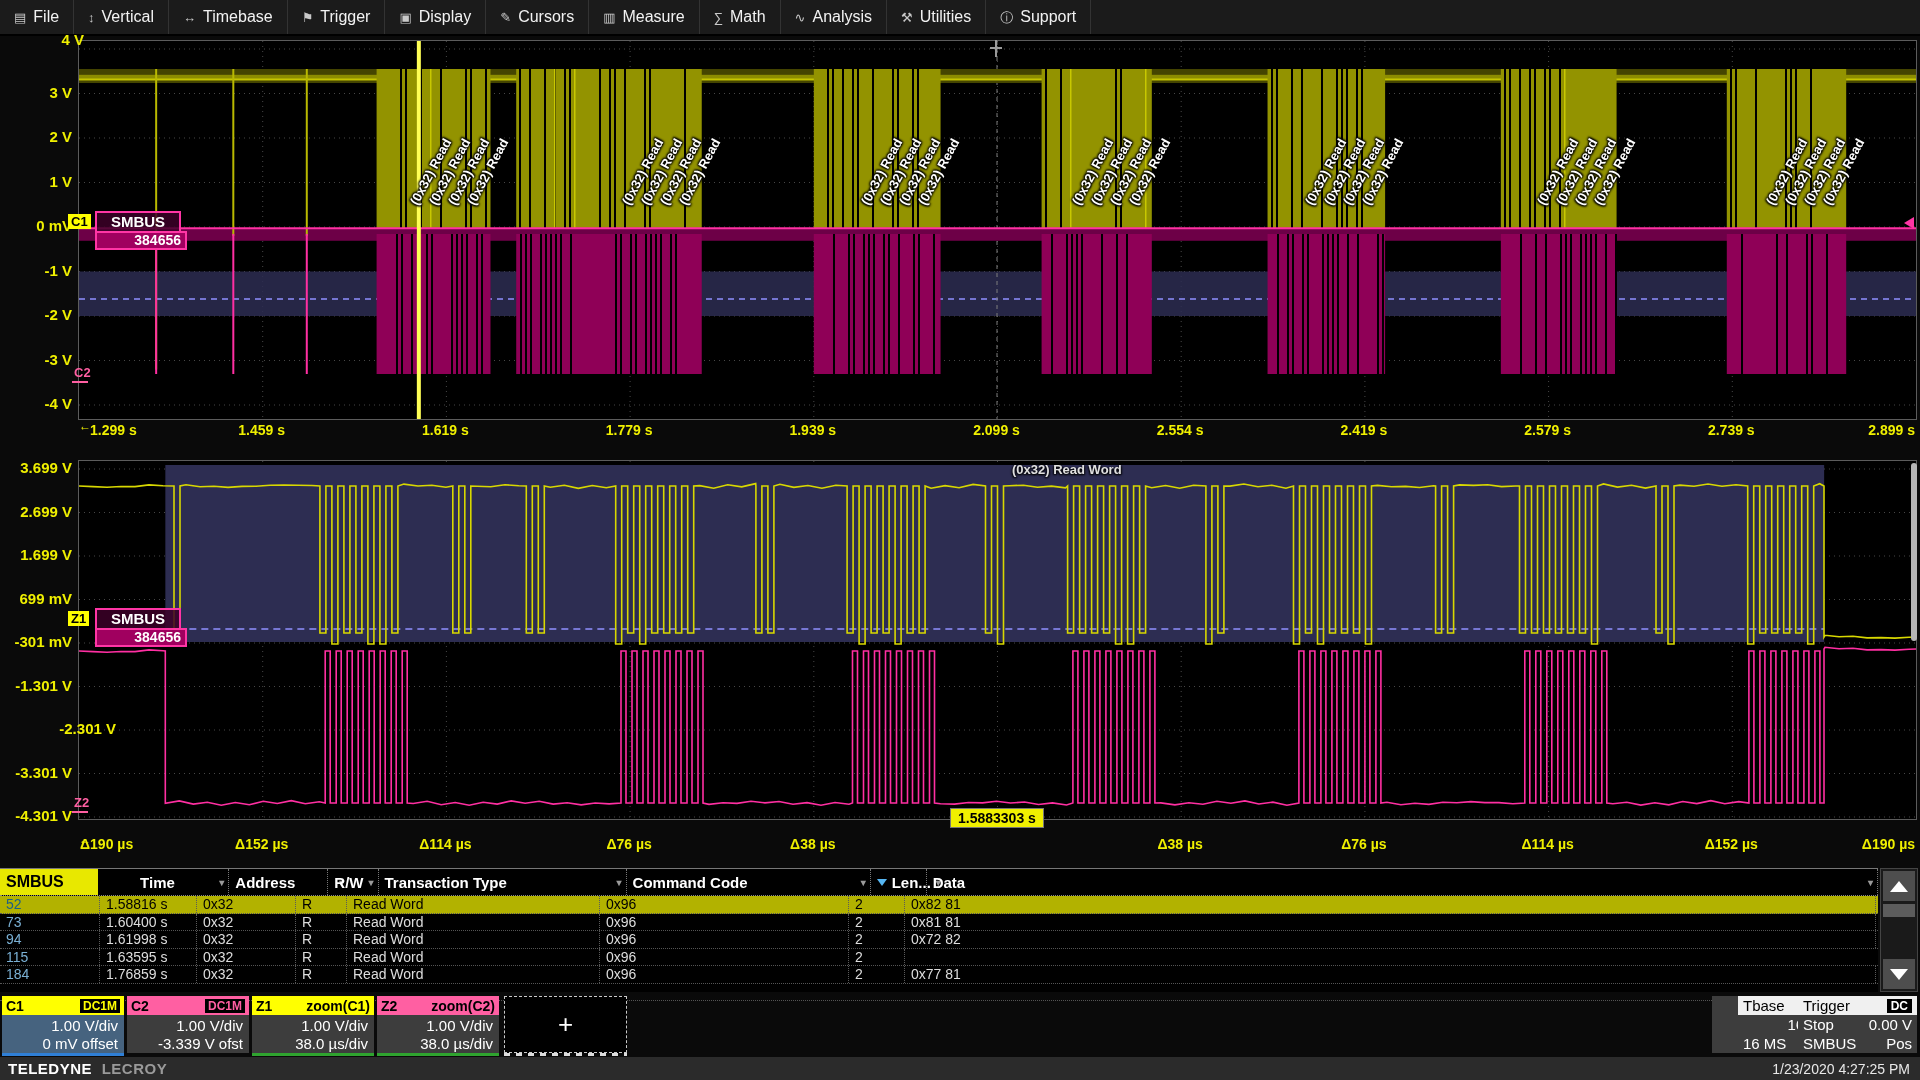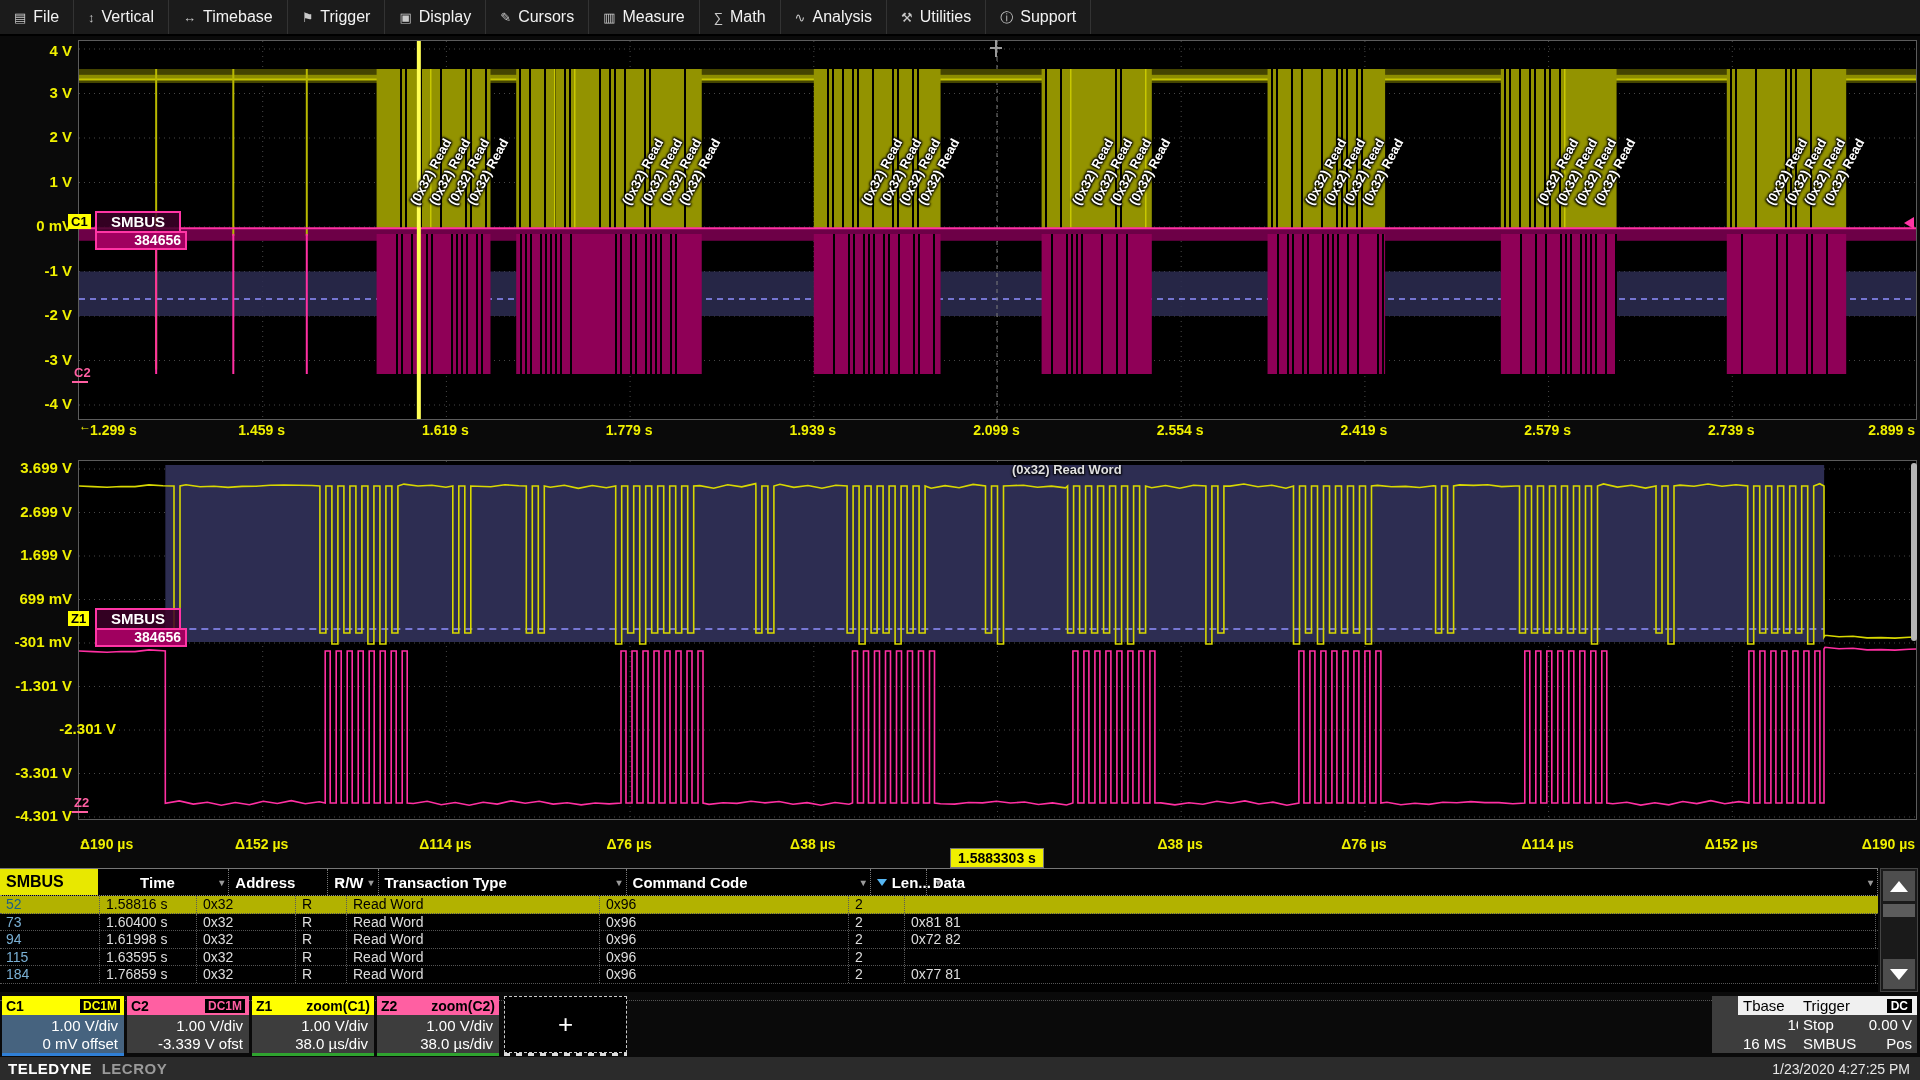--- a/index.html
+++ b/index.html
@@ -30,21 +30,21 @@
   .decode-box{position:absolute;border:2px solid #ff35a5;background:rgba(60,0,40,0.85);color:#fff;
               font-size:15px;font-weight:bold;text-align:center;line-height:17px;}
   .decode-val{position:absolute;border:2px solid #ff35a5;background:#a0005f;color:#fff;
               font-size:14px;font-weight:bold;text-align:right;padding:0 4px;line-height:14px;}
   .gndtag{position:absolute;color:#ff5fa2;font-size:13px;font-weight:bold;line-height:13px;}
   .gndbar{position:absolute;width:16px;height:2px;background:#ff5fa2;}
   #trig-cross-v{position:absolute;left:995px;top:40px;width:2px;height:17px;background:#9a9a9a;}
   #trig-cross-h{position:absolute;left:990px;top:47px;width:12px;height:2px;background:#9a9a9a;}
   #c2-right-marker{position:absolute;left:1904px;top:217px;width:0;height:0;
                    border-top:6px solid transparent;border-bottom:6px solid transparent;border-right:10px solid #ff35a5;}
-  #ztime{position:absolute;left:950px;top:848px;background:#f0f000;color:#000;font-size:14px;font-weight:bold;
+  #ztime{position:absolute;left:950px;top:808px;background:#f0f000;color:#000;font-size:14px;font-weight:bold;
          padding:1px 7px;border:1px solid #777;}
   #g2scroll{position:absolute;left:1911px;top:463px;width:6px;height:178px;background:#b5b5b5;border-radius:3px;}
   
   #dtable{position:absolute;left:0;top:868px;width:1878px;height:124px;background:#000;border-top:1px solid #777;box-sizing:border-box;}
   #thead{display:flex;height:26px;align-items:stretch;border-bottom:1px dotted #888;}
   #corner{width:100px;background:#e8e800;color:#000;font-size:16px;font-weight:bold;display:flex;align-items:center;padding-left:6px;box-sizing:border-box;}
   .hcell{display:flex;align-items:center;gap:5px;color:#fff;font-size:15px;font-weight:bold;
          padding:0 4px 0 6px;border-right:1px dotted #777;box-sizing:border-box;}
   .hcaret{margin-left:auto;color:#9a9a9a;font-size:10px;}
   .filter-icon{width:0;height:0;border-left:5px solid transparent;border-right:5px solid transparent;border-top:7px solid #56b6f2;}
@@ -333,21 +333,21 @@
         <line x1="77.15400000000001" y1="193" x2="77.15400000000001" y2="333" stroke="#ff2fa2" stroke-width="2"></line>
         <line x1="154.30800000000002" y1="28" x2="154.30800000000002" y2="194.9" stroke="#b9b900" stroke-width="2"></line>
         <line x1="154.30800000000002" y1="193" x2="154.30800000000002" y2="333" stroke="#ff2fa2" stroke-width="2"></line>
         <line x1="227.788" y1="28" x2="227.788" y2="194.9" stroke="#b9b900" stroke-width="2"></line>
         <line x1="227.788" y1="193" x2="227.788" y2="333" stroke="#ff2fa2" stroke-width="2"></line>
         <line x1="0" y1="187.335" x2="1837" y2="187.335" stroke="#ff2fa2" stroke-width="2"></line>
         <rect x="337.84499999999997" y="0" width="4" height="378" fill="#ffff55"></rect>
       </svg>
   </div>
   <div id="g1-ylabels">
-      <div class="ylab" style="top: 42px;">4 V</div>
+      <div class="ylab" style="top: 31px; margin-left: 12px;">4 V</div>
       <div class="ylab" style="top: 83.5px;">3 V</div>
       <div class="ylab" style="top: 128px;">2 V</div>
       <div class="ylab" style="top: 172.5px;">1 V</div>
       <div class="ylab" style="top: 217px;">0 mV</div>
       <div class="ylab" style="top: 261.5px;">-1 V</div>
       <div class="ylab" style="top: 306px;">-2 V</div>
       <div class="ylab" style="top: 350.5px;">-3 V</div>
       <div class="ylab" style="top: 395px;">-4 V</div>
     </div>
   <div id="g1-xlabels">
@@ -499,20 +499,21 @@
       </div>
     <div id="tbody">
         <div class="trow sel">
           <div class="tcell idxcell" style="width: 100px;">52</div>
           <div class="tcell" style="width: 97px;">1.58816 s</div>
           <div class="tcell" style="width: 99px;">0x32</div>
           <div class="tcell" style="width: 51px;">R</div>
           <div class="tcell" style="width: 253px;">Read Word</div>
           <div class="tcell" style="width: 249px;">0x96</div>
           <div class="tcell" style="width: 56px;">2</div>
+          <div class="tcell" style="width: 971px;">0x82 81</div>
         </div>
         <div class="trow">
           <div class="tcell idxcell" style="width: 100px;">73</div>
           <div class="tcell" style="width: 97px;">1.60400 s</div>
           <div class="tcell" style="width: 99px;">0x32</div>
           <div class="tcell" style="width: 51px;">R</div>
           <div class="tcell" style="width: 253px;">Read Word</div>
           <div class="tcell" style="width: 249px;">0x96</div>
           <div class="tcell" style="width: 56px;">2</div>
           <div class="tcell" style="width: 971px;">0x81 81</div>

